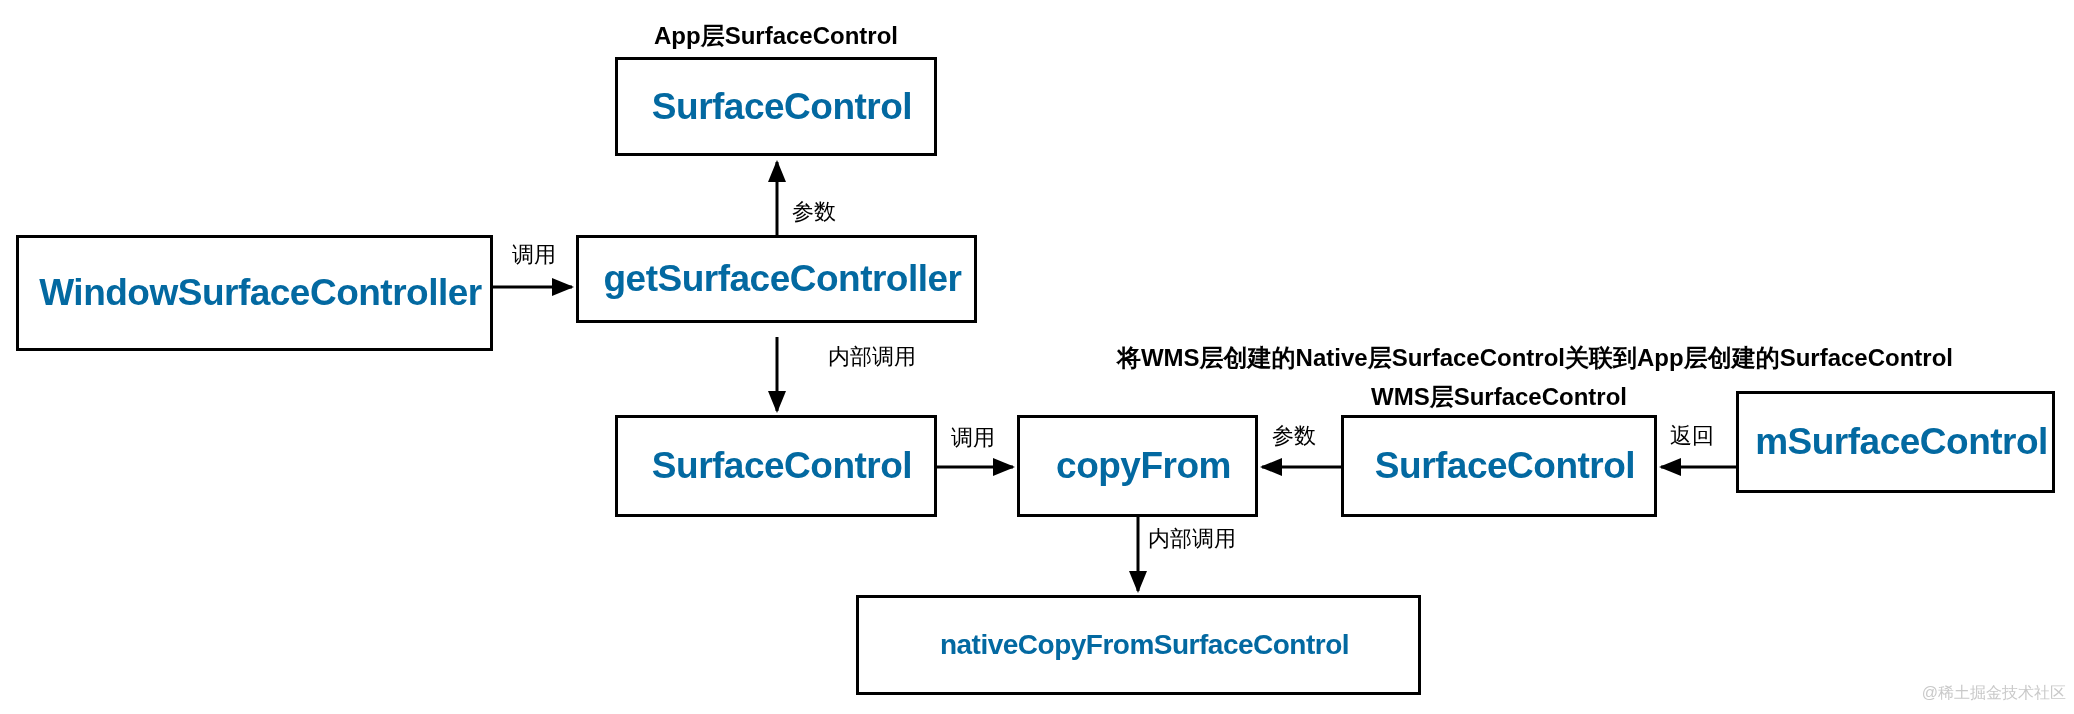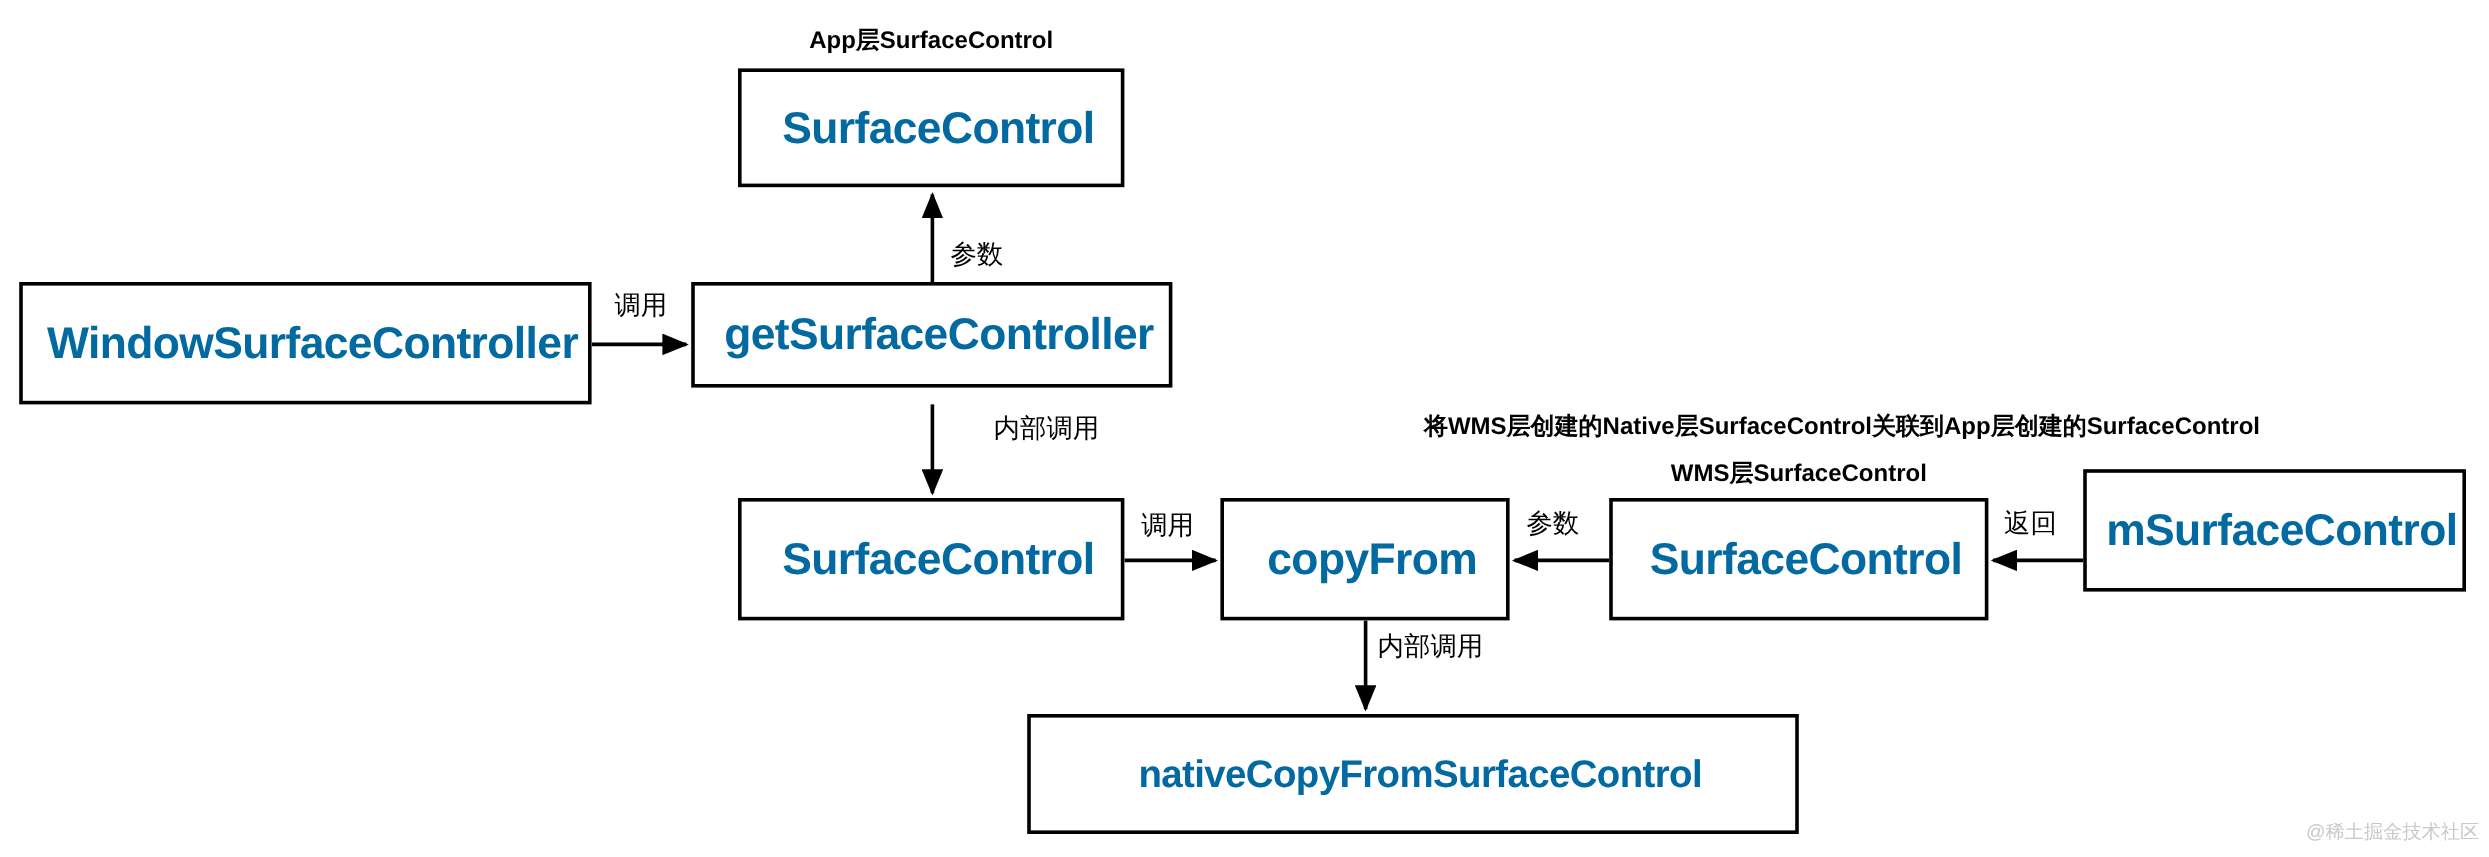--- a/index.html
+++ b/index.html
@@ -25,42 +25,42 @@
   }
   .edge-label{
     position:absolute;
     font-size:22px;
     color:#000000;
     white-space:nowrap;
   }
   .annot{
     position:absolute;
     font-weight:bold;
-    font-size:20px;
+    font-size:24px;
     color:#000000;
     white-space:nowrap;
     text-align:center;
   }
   .watermark{
     position:absolute;
     right:8px;bottom:10px;
     font-size:16px;
     color:#c9c9c9;
     white-space:nowrap;
   }
   svg.connectors{position:absolute;left:0;top:0;width:2074px;height:714px;pointer-events:none;}
   
   #node-app-surfacecontrol      {left:615px; top:57px;  width:322px; height:99px;}
-  #node-windowsurfacecontroller {left:16px;  top:235px; width:477px; height:102px;}
+  #node-windowsurfacecontroller {left:16px;  top:235px; width:477px; height:116px;}
   #node-getsurfacecontroller    {left:576px; top:235px; width:401px; height:88px;}
   #node-inner-surfacecontrol    {left:615px; top:415px; width:322px; height:102px;}
   #node-copyfrom                {left:1017px;top:415px; width:241px; height:102px;text-align:center;}
   #node-wms-surfacecontrol      {left:1341px;top:415px; width:316px; height:102px;}
   #node-msurfacecontrol         {left:1736px;top:391px; width:319px; height:102px;}
-  #node-nativecopy              {left:856px; top:595px; width:643px; height:100px; font-size:32px;}
+  #node-nativecopy              {left:856px; top:595px; width:565px; height:100px; font-size:28px;}
   
   #annot-app-layer {left:615px;  top:20px;  width:322px;}
   #annot-note      {left:1100px; top:342px; width:870px;}
   #annot-wms-layer {left:1341px; top:381px; width:316px;}
   
   #elabel-call-1          {left:512px;  top:240px;}
   #elabel-param-1         {left:792px;  top:197px;}
   #elabel-internal-call-1 {left:828px;  top:342px;}
   #elabel-call-2          {left:951px;  top:423px;}
   #elabel-param-2         {left:1272px; top:421px;}

